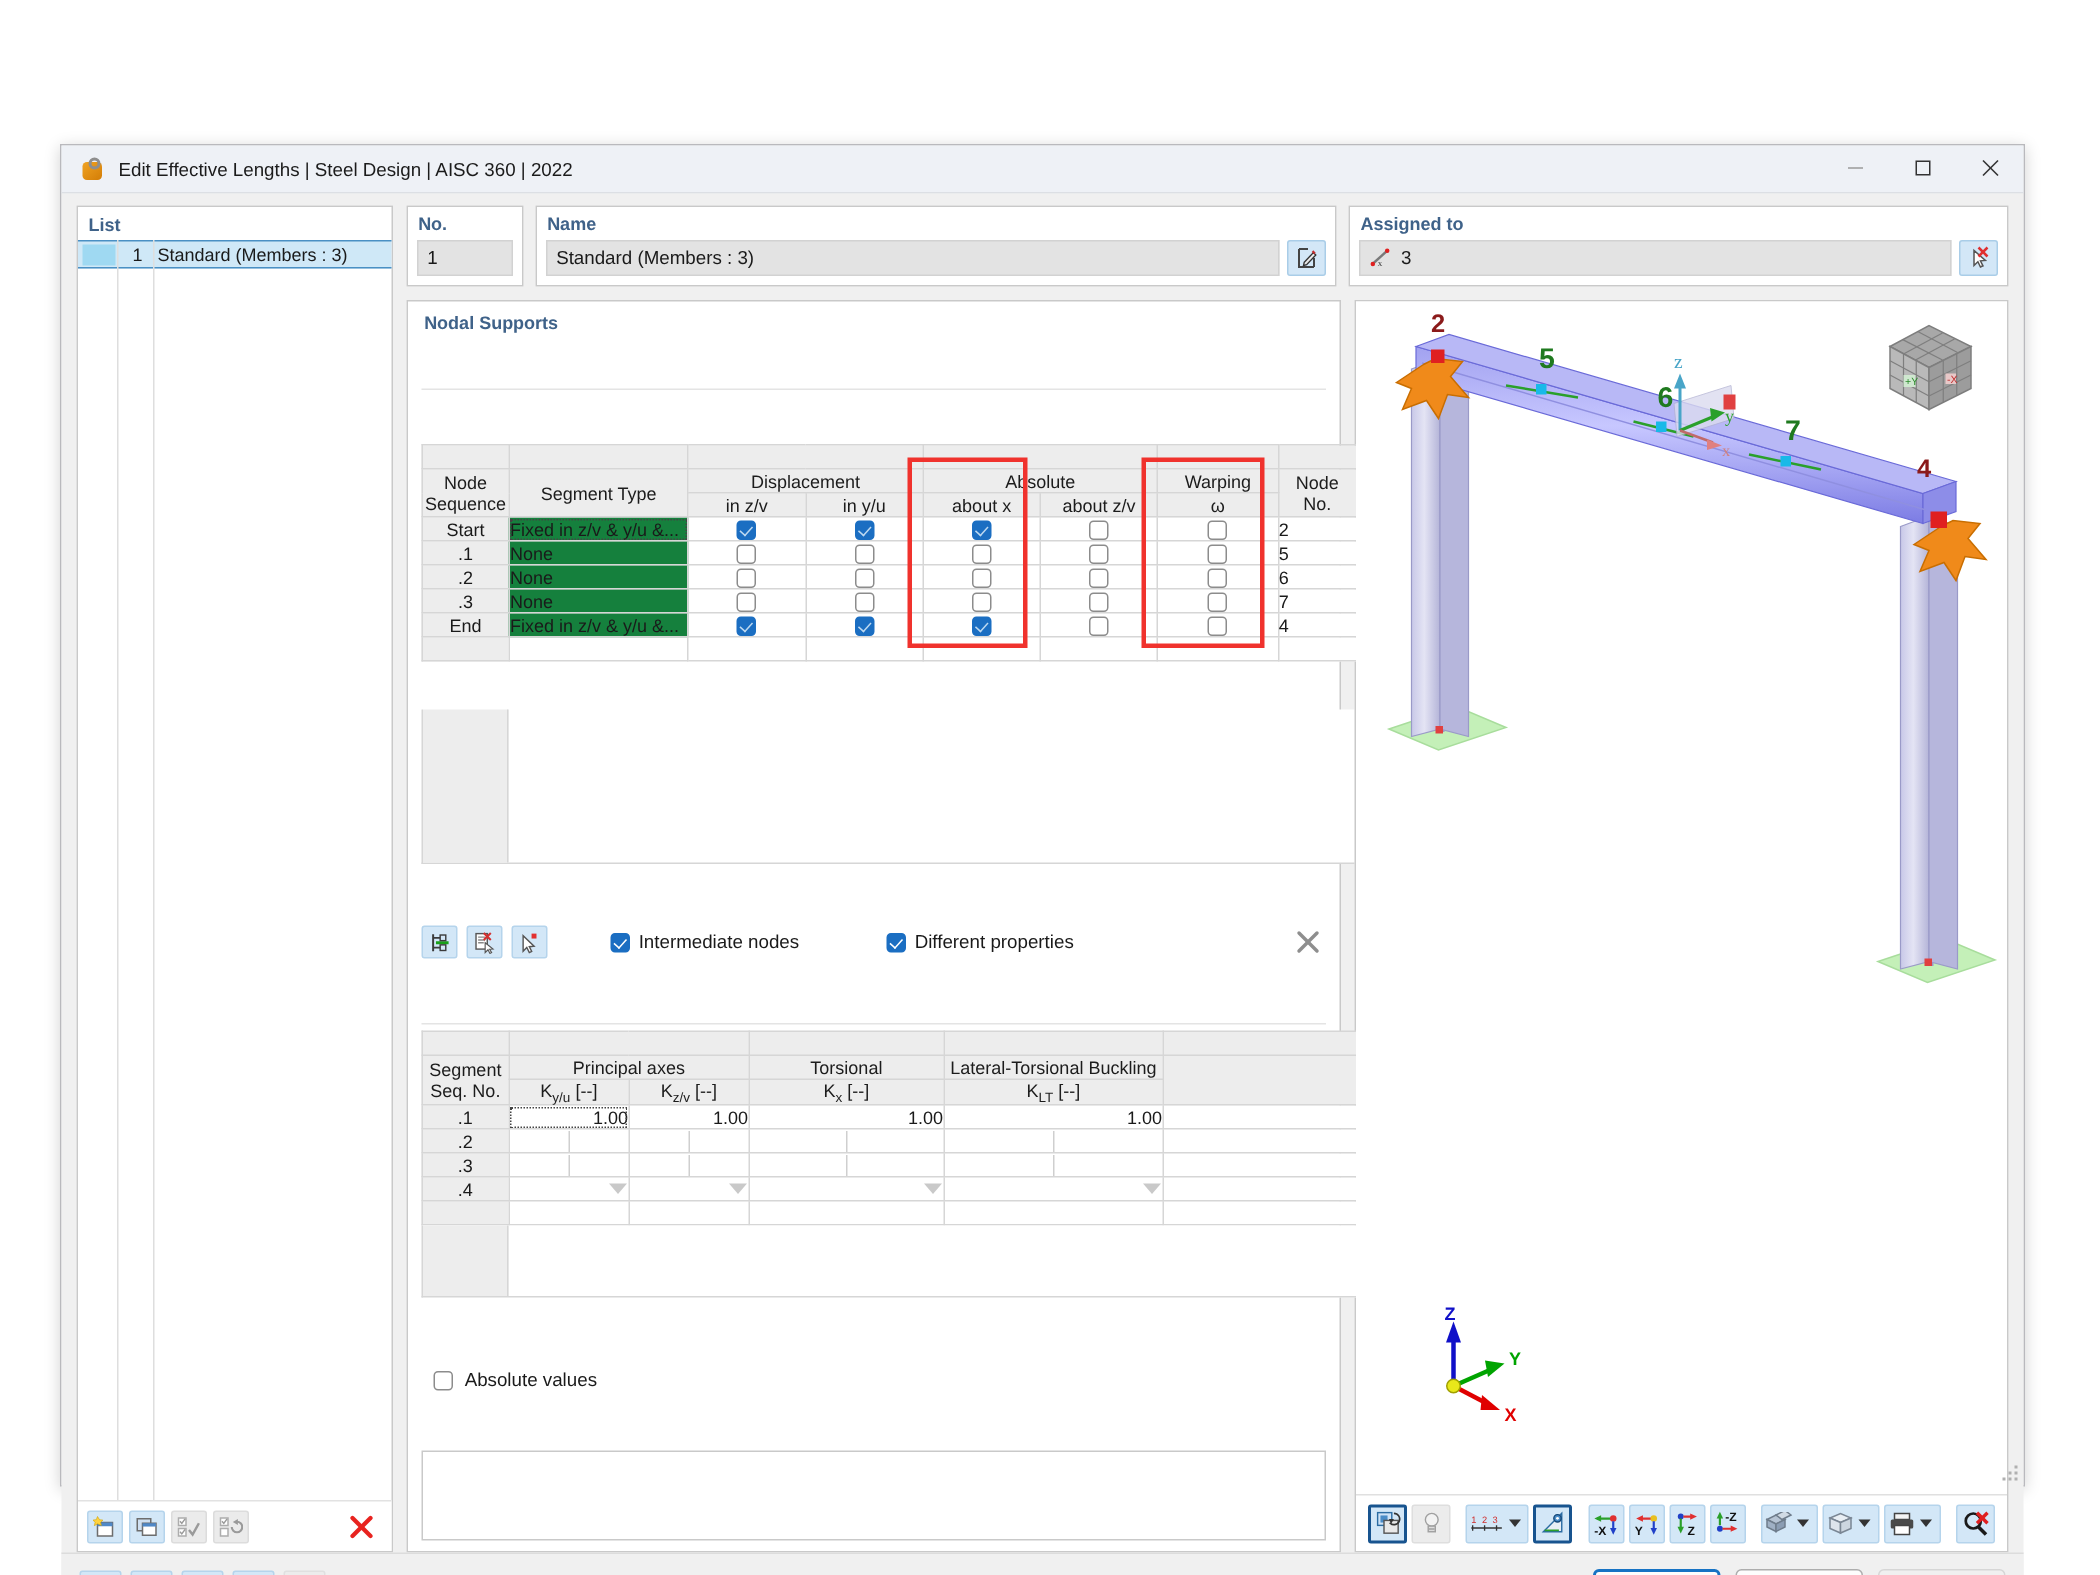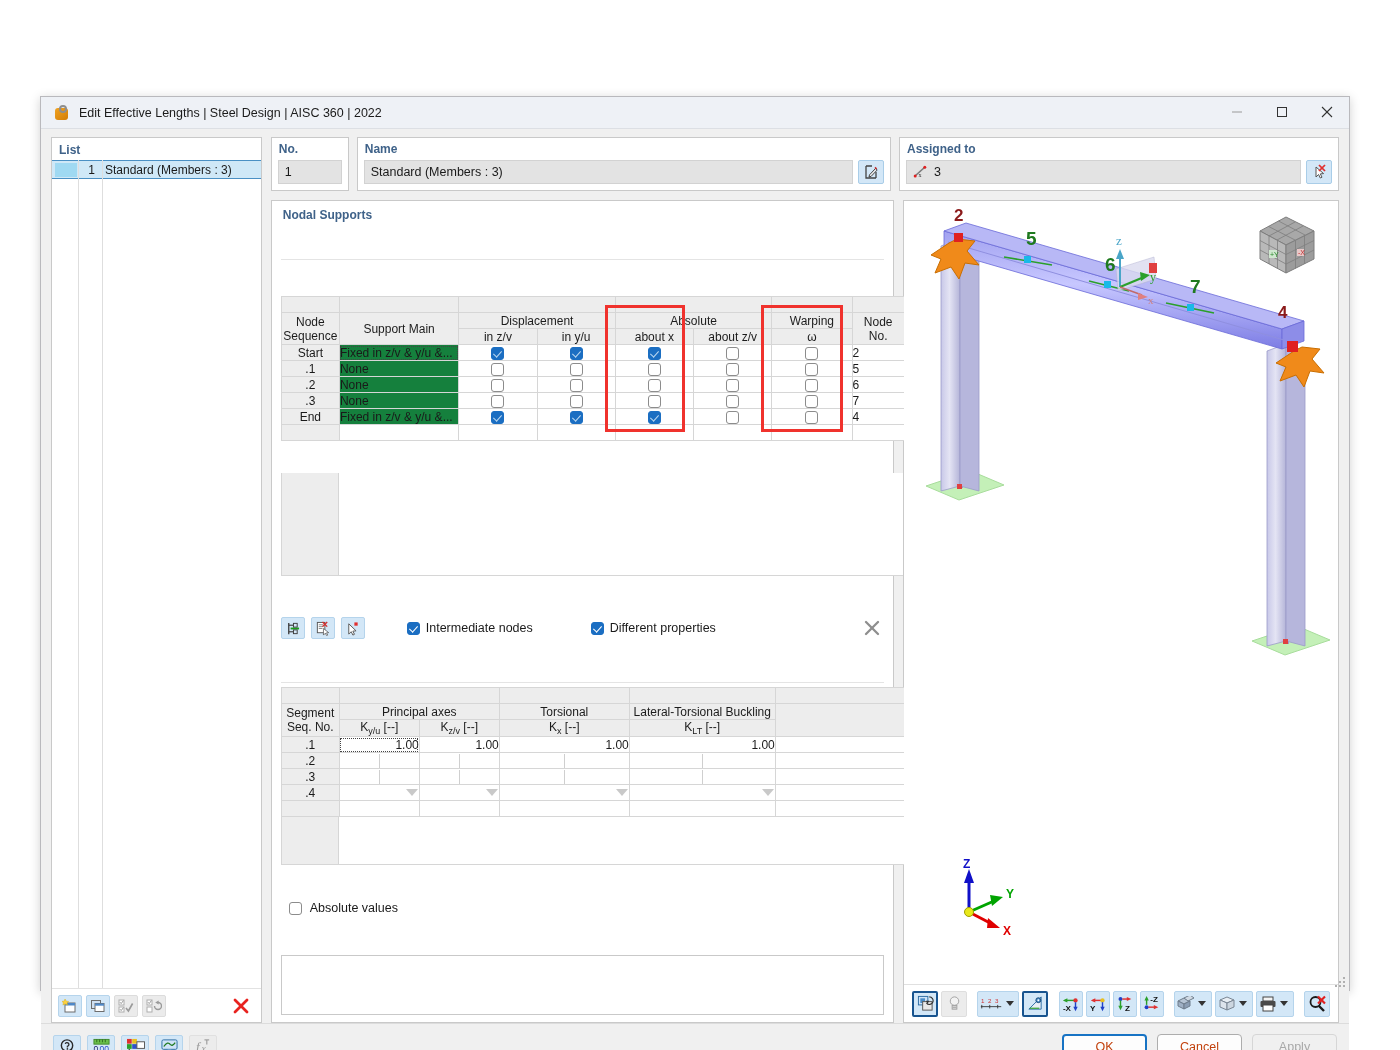--- a/index.html
+++ b/index.html
@@ -169,21 +169,21 @@
   .hl {
     position:absolute; border: 3px solid #f0322d; pointer-events:none; z-index: 5;
   }
 
   
   .opt-row { display:flex; align-items:center; gap:6px; height:28px; margin-top:6px;}
   .opt-label { font-size:12.5px; }
 
   
   #elf-wrap { margin-top: 8px; position:relative;}
-  #abs-row { display:flex; align-items:center; gap:8px; margin-top: 4px; margin-left: 8px; }
+  #abs-row { display:flex; align-items:center; gap:8px; margin-top: 16px; margin-left: 8px; }
 
   
   #bottom-panel {
     margin-top: 8px; flex:1 1 auto; background:#ffffff; border:1px solid #c9c9c9; min-height: 60px;
   }
 
   
   #view-panel {
     width: 436px; background:#ffffff; border:1px solid #c9c9c9;
     display:flex; flex-direction:column; flex: 0 0 436px;
@@ -390,21 +390,21 @@
                         <td colspan="2"></td>
                         <td></td>
                         <td></td>
                   </tr>
                   <tr>
                     <td class="hdr" rowspan="2">
                       <div>Node</div>
                       <div>Sequence</div>
                     </td>
                     <td class="hdr" rowspan="2">
-                      <div>Support Main</div>
+                      <div>Segment Type</div>
                     </td>
                     <td class="hdr" colspan="2">Displacement</td>
                     <td class="hdr" colspan="2">Absolute</td>
                     <td class="hdr">Warping</td>
                     <td class="hdr" rowspan="2">
                       <div>Node</div>
                       <div>No.</div>
                     </td>
                   </tr>
                   <tr>

